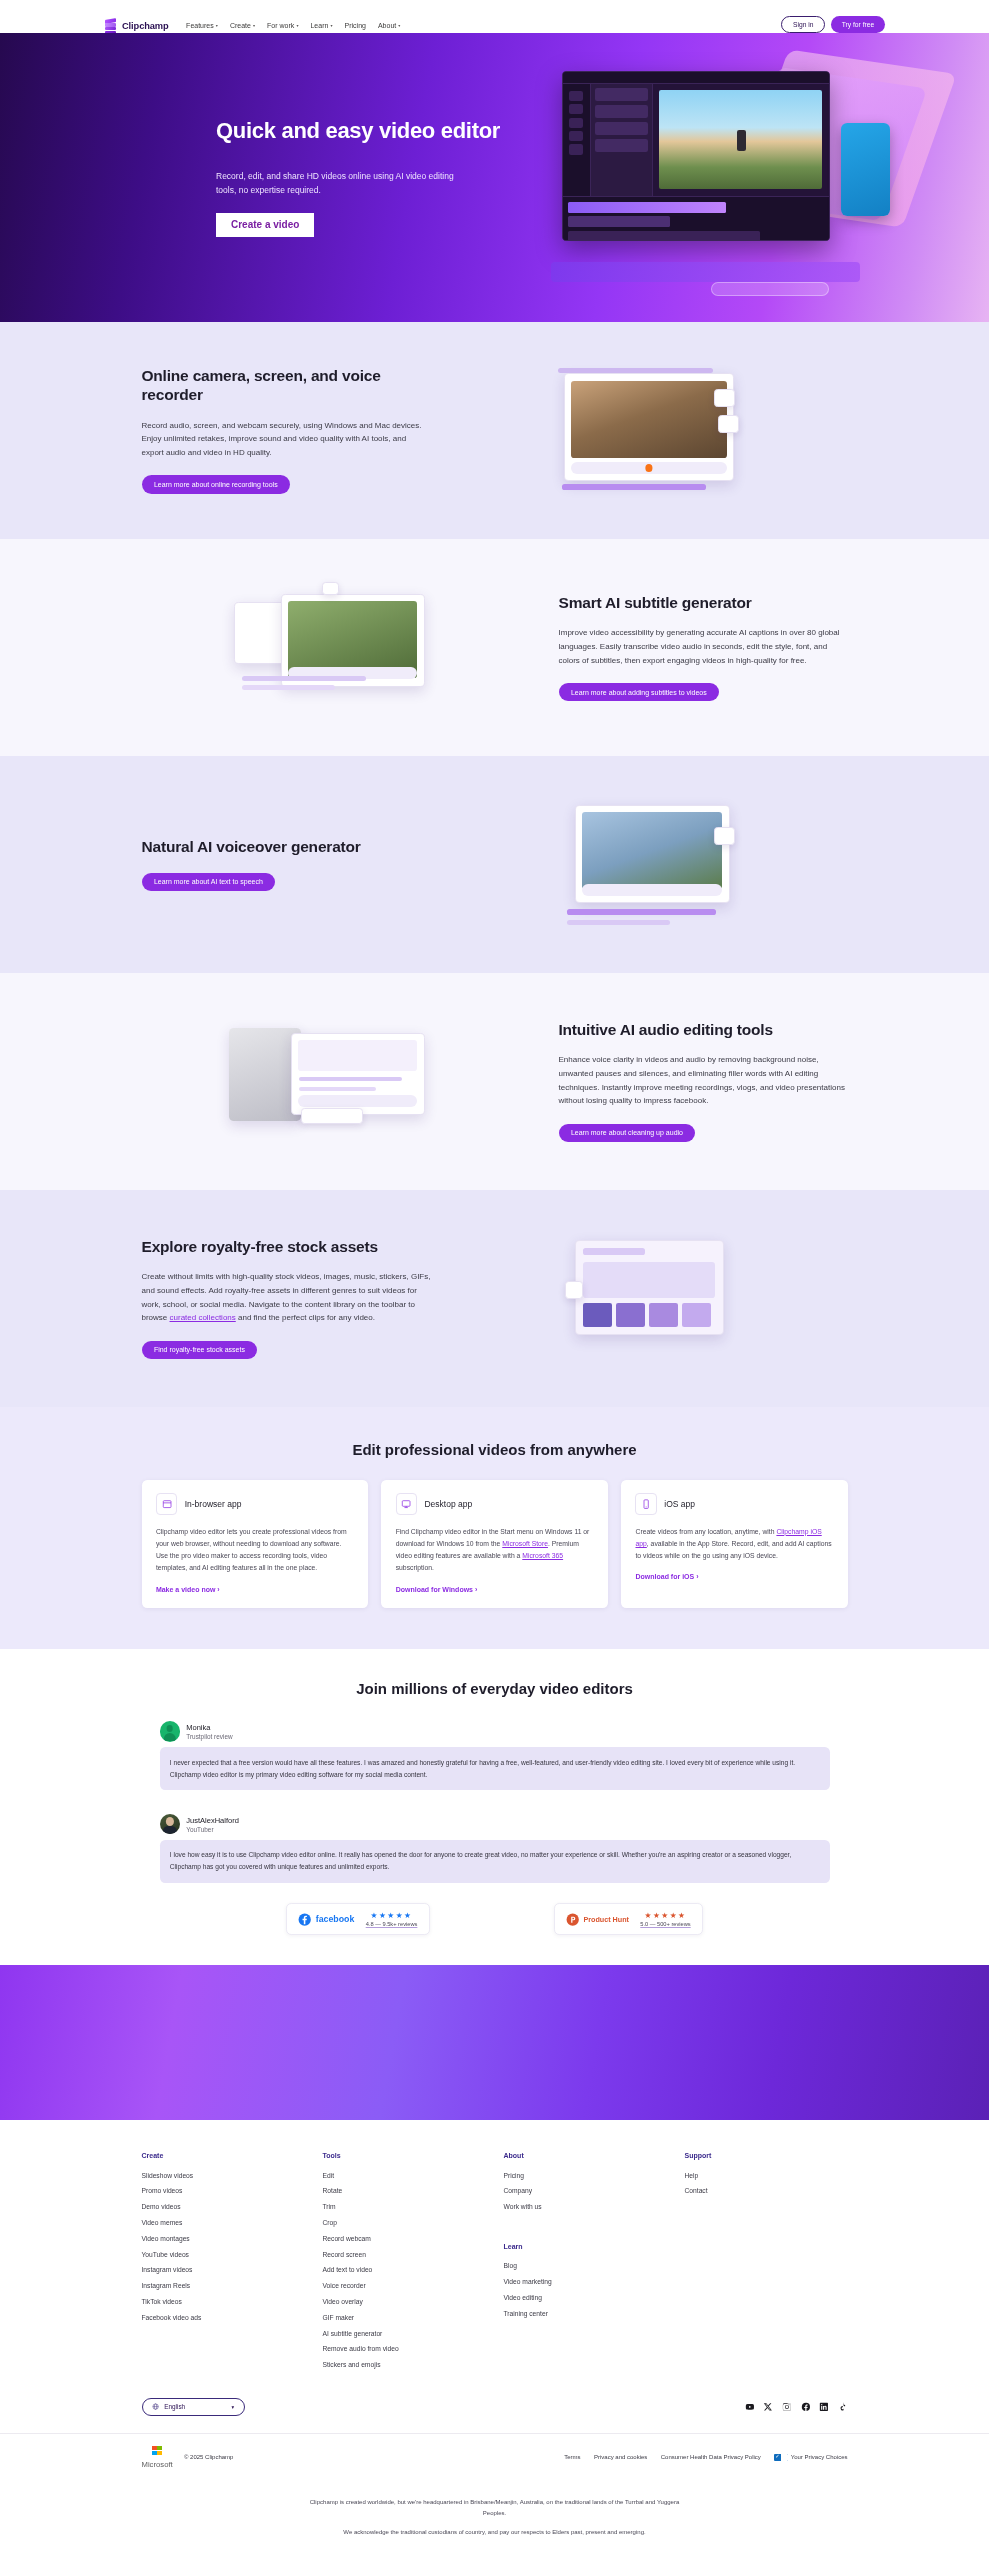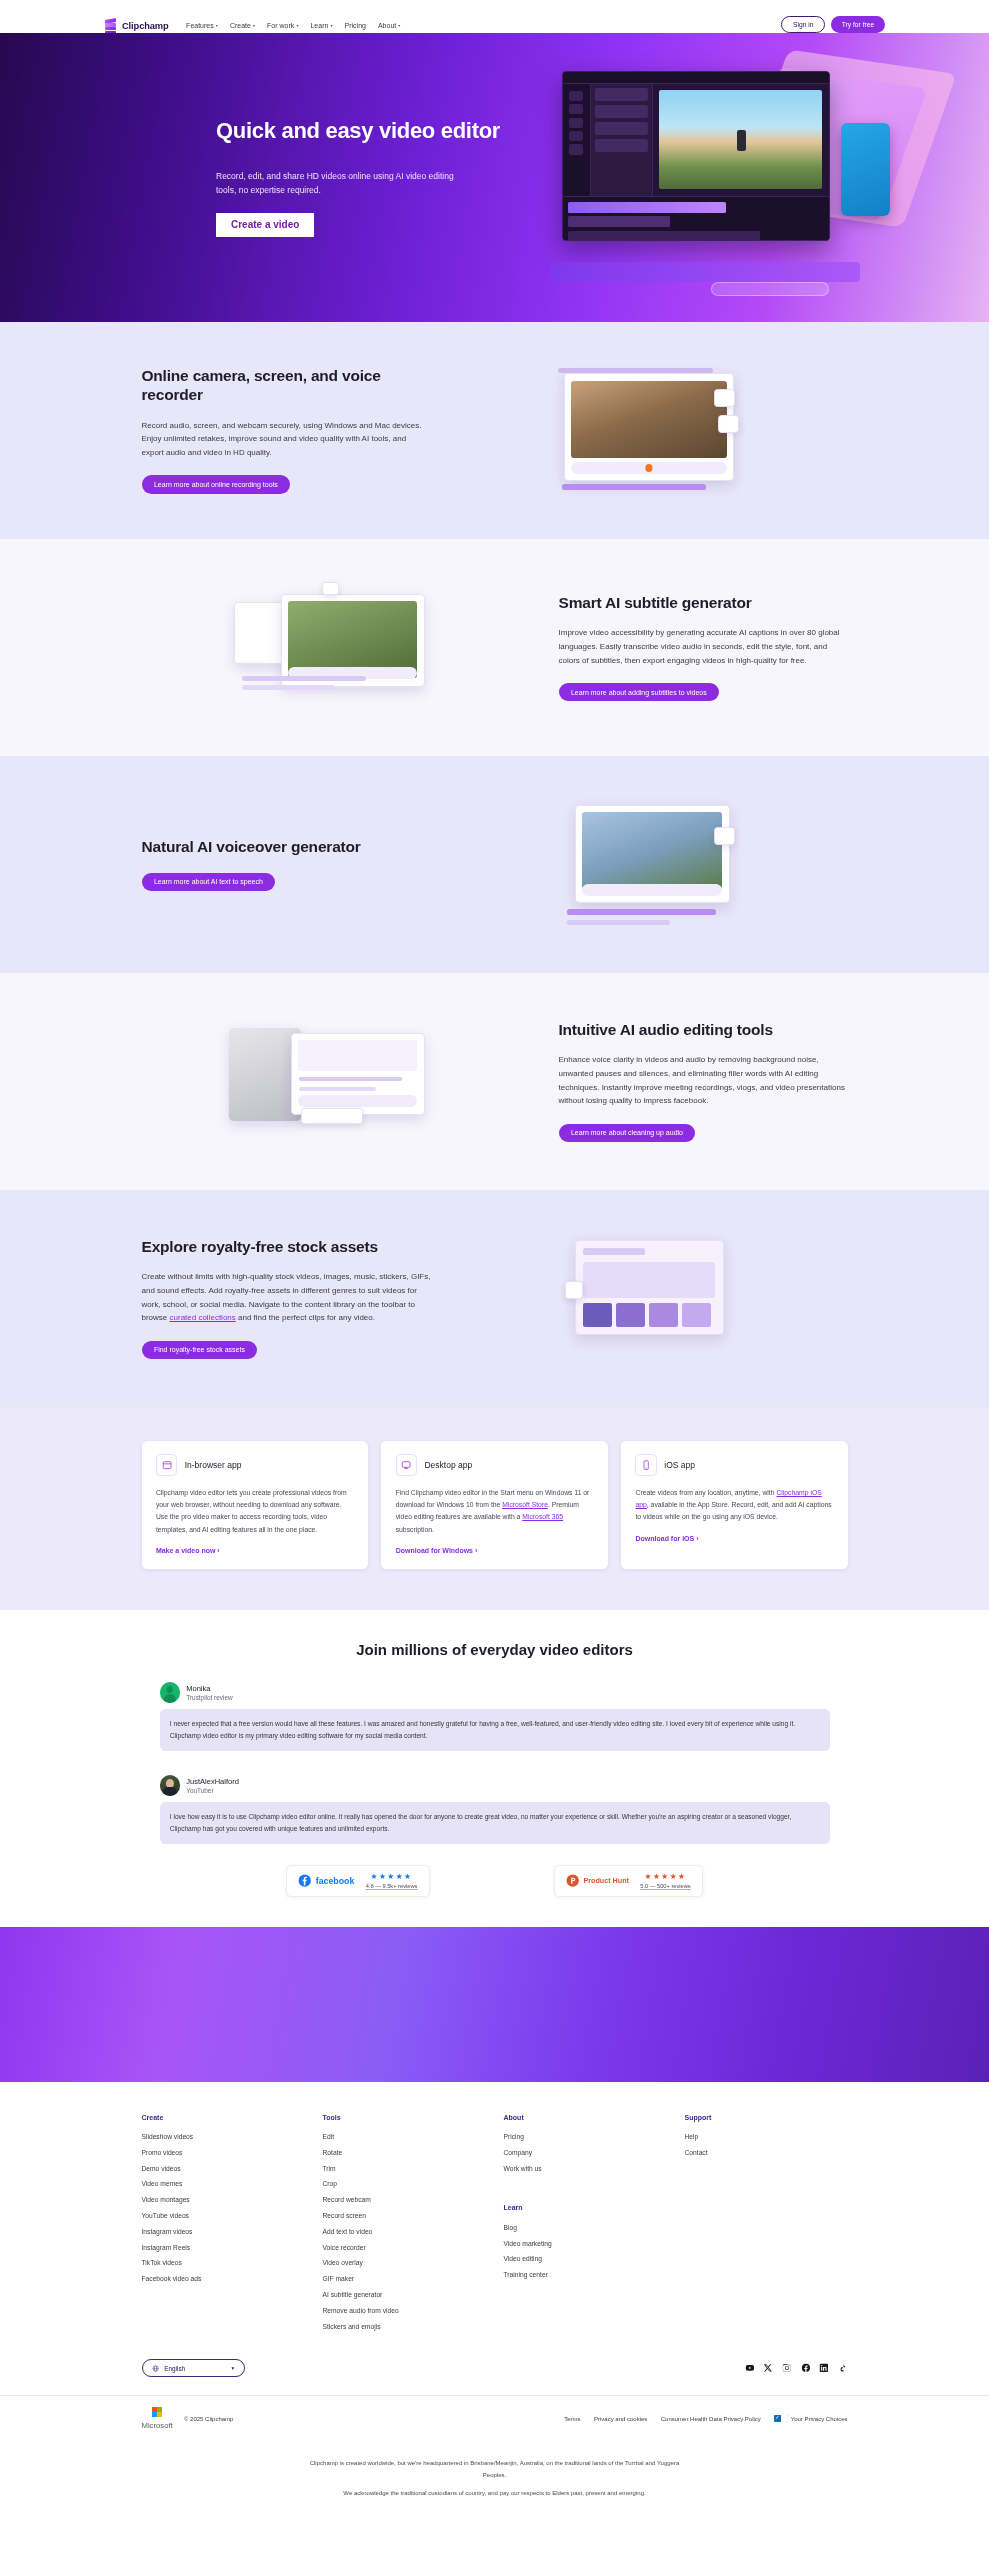--- a/index.html
+++ b/index.html
@@ -423,20 +423,21 @@
             <div class="il-strip" style="left:73px;top:62px;width:29px;height:24px;background:#a98ae0;border-radius:2.1px"></div>
             <div class="il-strip" style="left:106px;top:62px;width:29px;height:24px;background:#c3aaee;border-radius:2.1px"></div>
           </div>
           <div class="il-badge" style="left:21.6px;top:52px;width:17.5px;height:17.5px"></div>
         </div>
       </div>
     </div>
   </section>
 
   <section class="anywhere">
+    <h2>Edit professional videos from anywhere</h2>
     <div class="cards">
 
       <div class="card">
         <div class="card-head">
           <span class="card-ico">
             <svg viewBox="0 0 24 24" fill="none" stroke="#8b2be2" stroke-width="1.7">
               <rect x="3" y="4" width="18" height="16" rx="2"></rect>
                 <line x1="3" y1="9" x2="21" y2="9"></line>
             </svg>
           </span>

